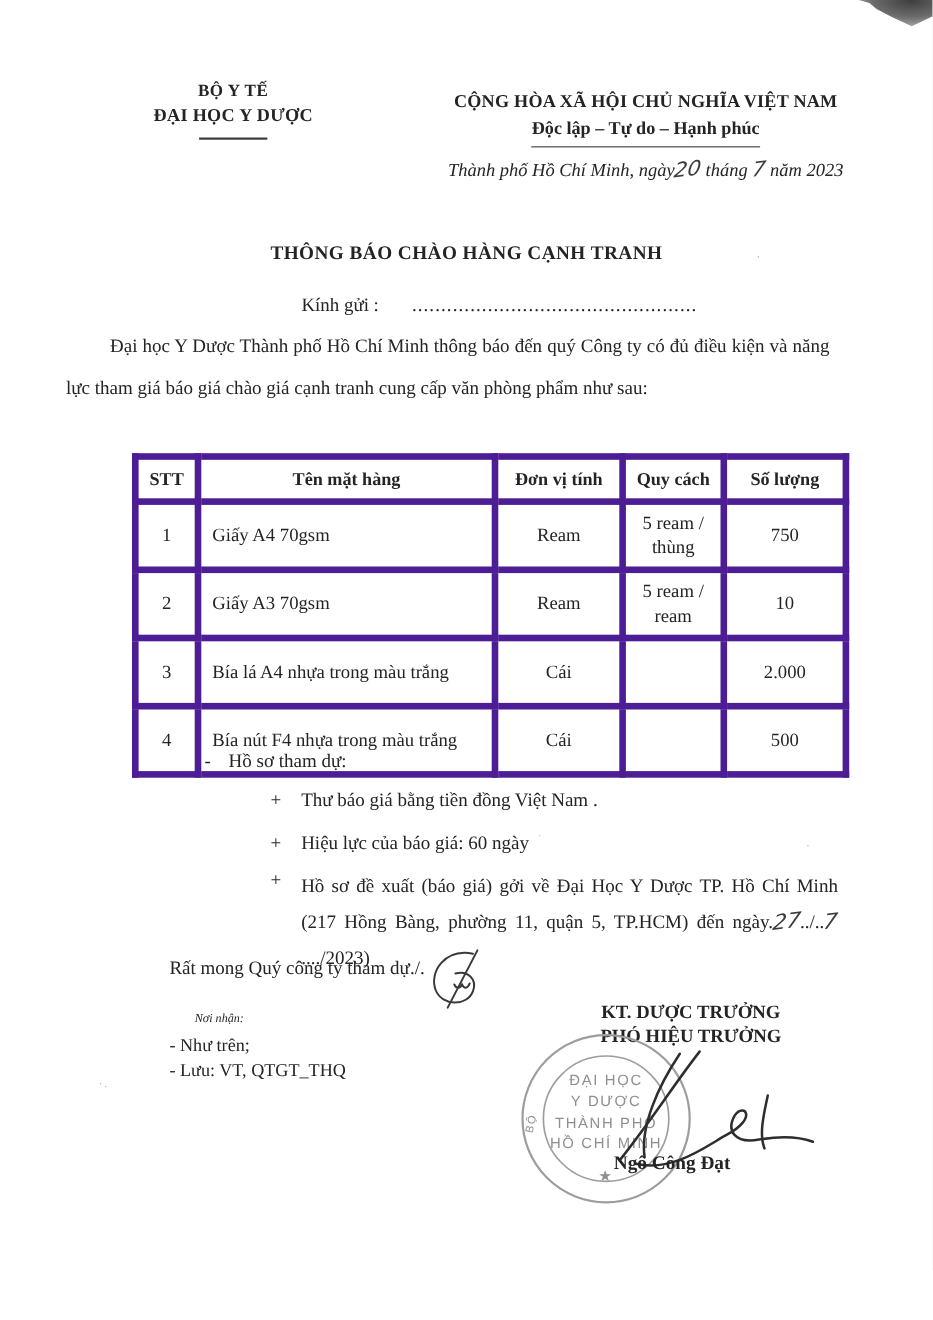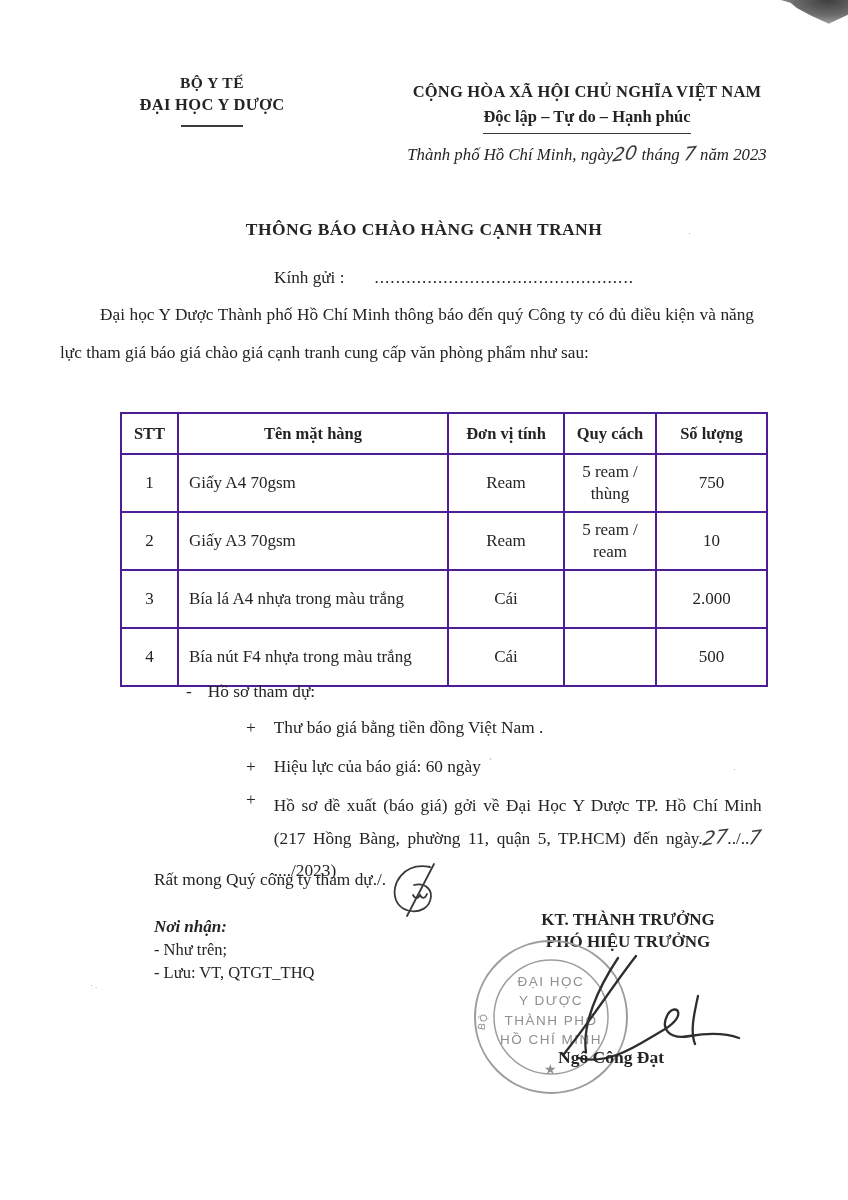--- a/index.html
+++ b/index.html
@@ -34,38 +34,38 @@
   
   .doc-title{ position:absolute; top:219px; left:0; width:100%; text-align:center;
     font-size:17.5px; font-weight:bold; letter-spacing:.4px; }
   .salutation{ position:absolute; top:268px; left:274px; font-size:17.2px; display:flex; gap:30px; }
   .salutation .dots{ letter-spacing:1px; }
   
   .intro{ position:absolute; left:60px; top:296px; width:694px; font-size:17.3px;
     line-height:37.5px; text-align:justify; text-indent:40px; }
   
   .goods{ position:absolute; left:120px; top:412px; border-collapse:collapse; table-layout:fixed; }
-  .goods td, .goods th{ border:2px solid #4c1d95; vertical-align:middle; font-size:17px; }
+  .goods td, .goods th{ border:6px solid #4c1d95; vertical-align:middle; font-size:17px; }
   .goods th{ font-size:16.5px; font-weight:bold; height:41px; text-align:center; }
   .goods td{ text-align:center; }
   .goods td.name{ text-align:left; padding:18px 10px; }
   .goods td.name.just{ text-align:justify; }
   .goods td.spec{ padding:0 6px; line-height:22px; }
   .r1 td{ height:55px; } .r2 td{ height:55px; } .r3 td{ height:57px; } .r4 td{ height:56px; }
   
   .req-head{ position:absolute; left:186px; top:682px; font-size:17.3px; display:flex; gap:16px; }
   .req-item{ position:absolute; left:246px; font-size:17.3px; display:flex; gap:18px; }
   .req-item .txt{ display:inline-block; }
   .req-item.block .txt{ width:488px; text-align:justify; line-height:32.5px; }
   
   .closing{ position:absolute; left:154px; top:870px; font-size:17.3px; }
   .paraph{ position:absolute; left:386px; top:862px; }
   
   .recipients{ position:absolute; left:154px; top:915px; font-size:16.5px; line-height:23px; }
-  .recipients .head{ font-weight:bold; font-style:italic; font-size:17px; }
+  .recipients .head{ font-weight:normal; font-style:italic; font-size:11px;margin-left:23px; }
   .sign-block{ position:absolute; left:518px; top:909px; width:220px; text-align:center;
     font-size:17px; font-weight:bold; line-height:22px; }
   .signer-name{ position:absolute; left:558px; top:1047px; font-size:17.5px; font-weight:bold; }
   .stamp{ position:absolute; left:472px; top:938px; }
   .stamp text{ font-family:"Liberation Sans", sans-serif; fill:#8f8f8f; letter-spacing:1.5px; }
   .signature{ position:absolute; left:556px; top:952px; }
 </style>
 </head>
 <body>
 
@@ -177,21 +177,21 @@
     </g>
   </svg>
 
   <div class="recipients">
     <div class="head">Nơi nhận:</div>
     <div>- Như trên;</div>
     <div>- Lưu: VT, QTGT_THQ</div>
   </div>
 
   <div class="sign-block">
-    <div>KT. THÀNH TRƯỞNG</div>
+    <div>KT. DƯỢC TRƯỞNG</div>
     <div>PHÓ HIỆU TRƯỞNG</div>
   </div>
 
   <svg class="stamp" width="158" height="158" viewBox="0 0 158 158">
     <circle cx="79" cy="79" r="76" fill="none" stroke="#9d9d9d" stroke-width="2"></circle>
     <circle cx="79" cy="79" r="57" fill="none" stroke="#9d9d9d" stroke-width="1.5"></circle>
     <text x="79" y="48" text-anchor="middle" font-size="13.5">ĐẠI HỌC</text>
     <text x="79" y="67" text-anchor="middle" font-size="13.5">Y DƯỢC</text>
     <text x="79" y="87" text-anchor="middle" font-size="13.5">THÀNH PHỐ</text>
     <text x="79" y="106" text-anchor="middle" font-size="13.5">HỒ CHÍ MINH</text>

